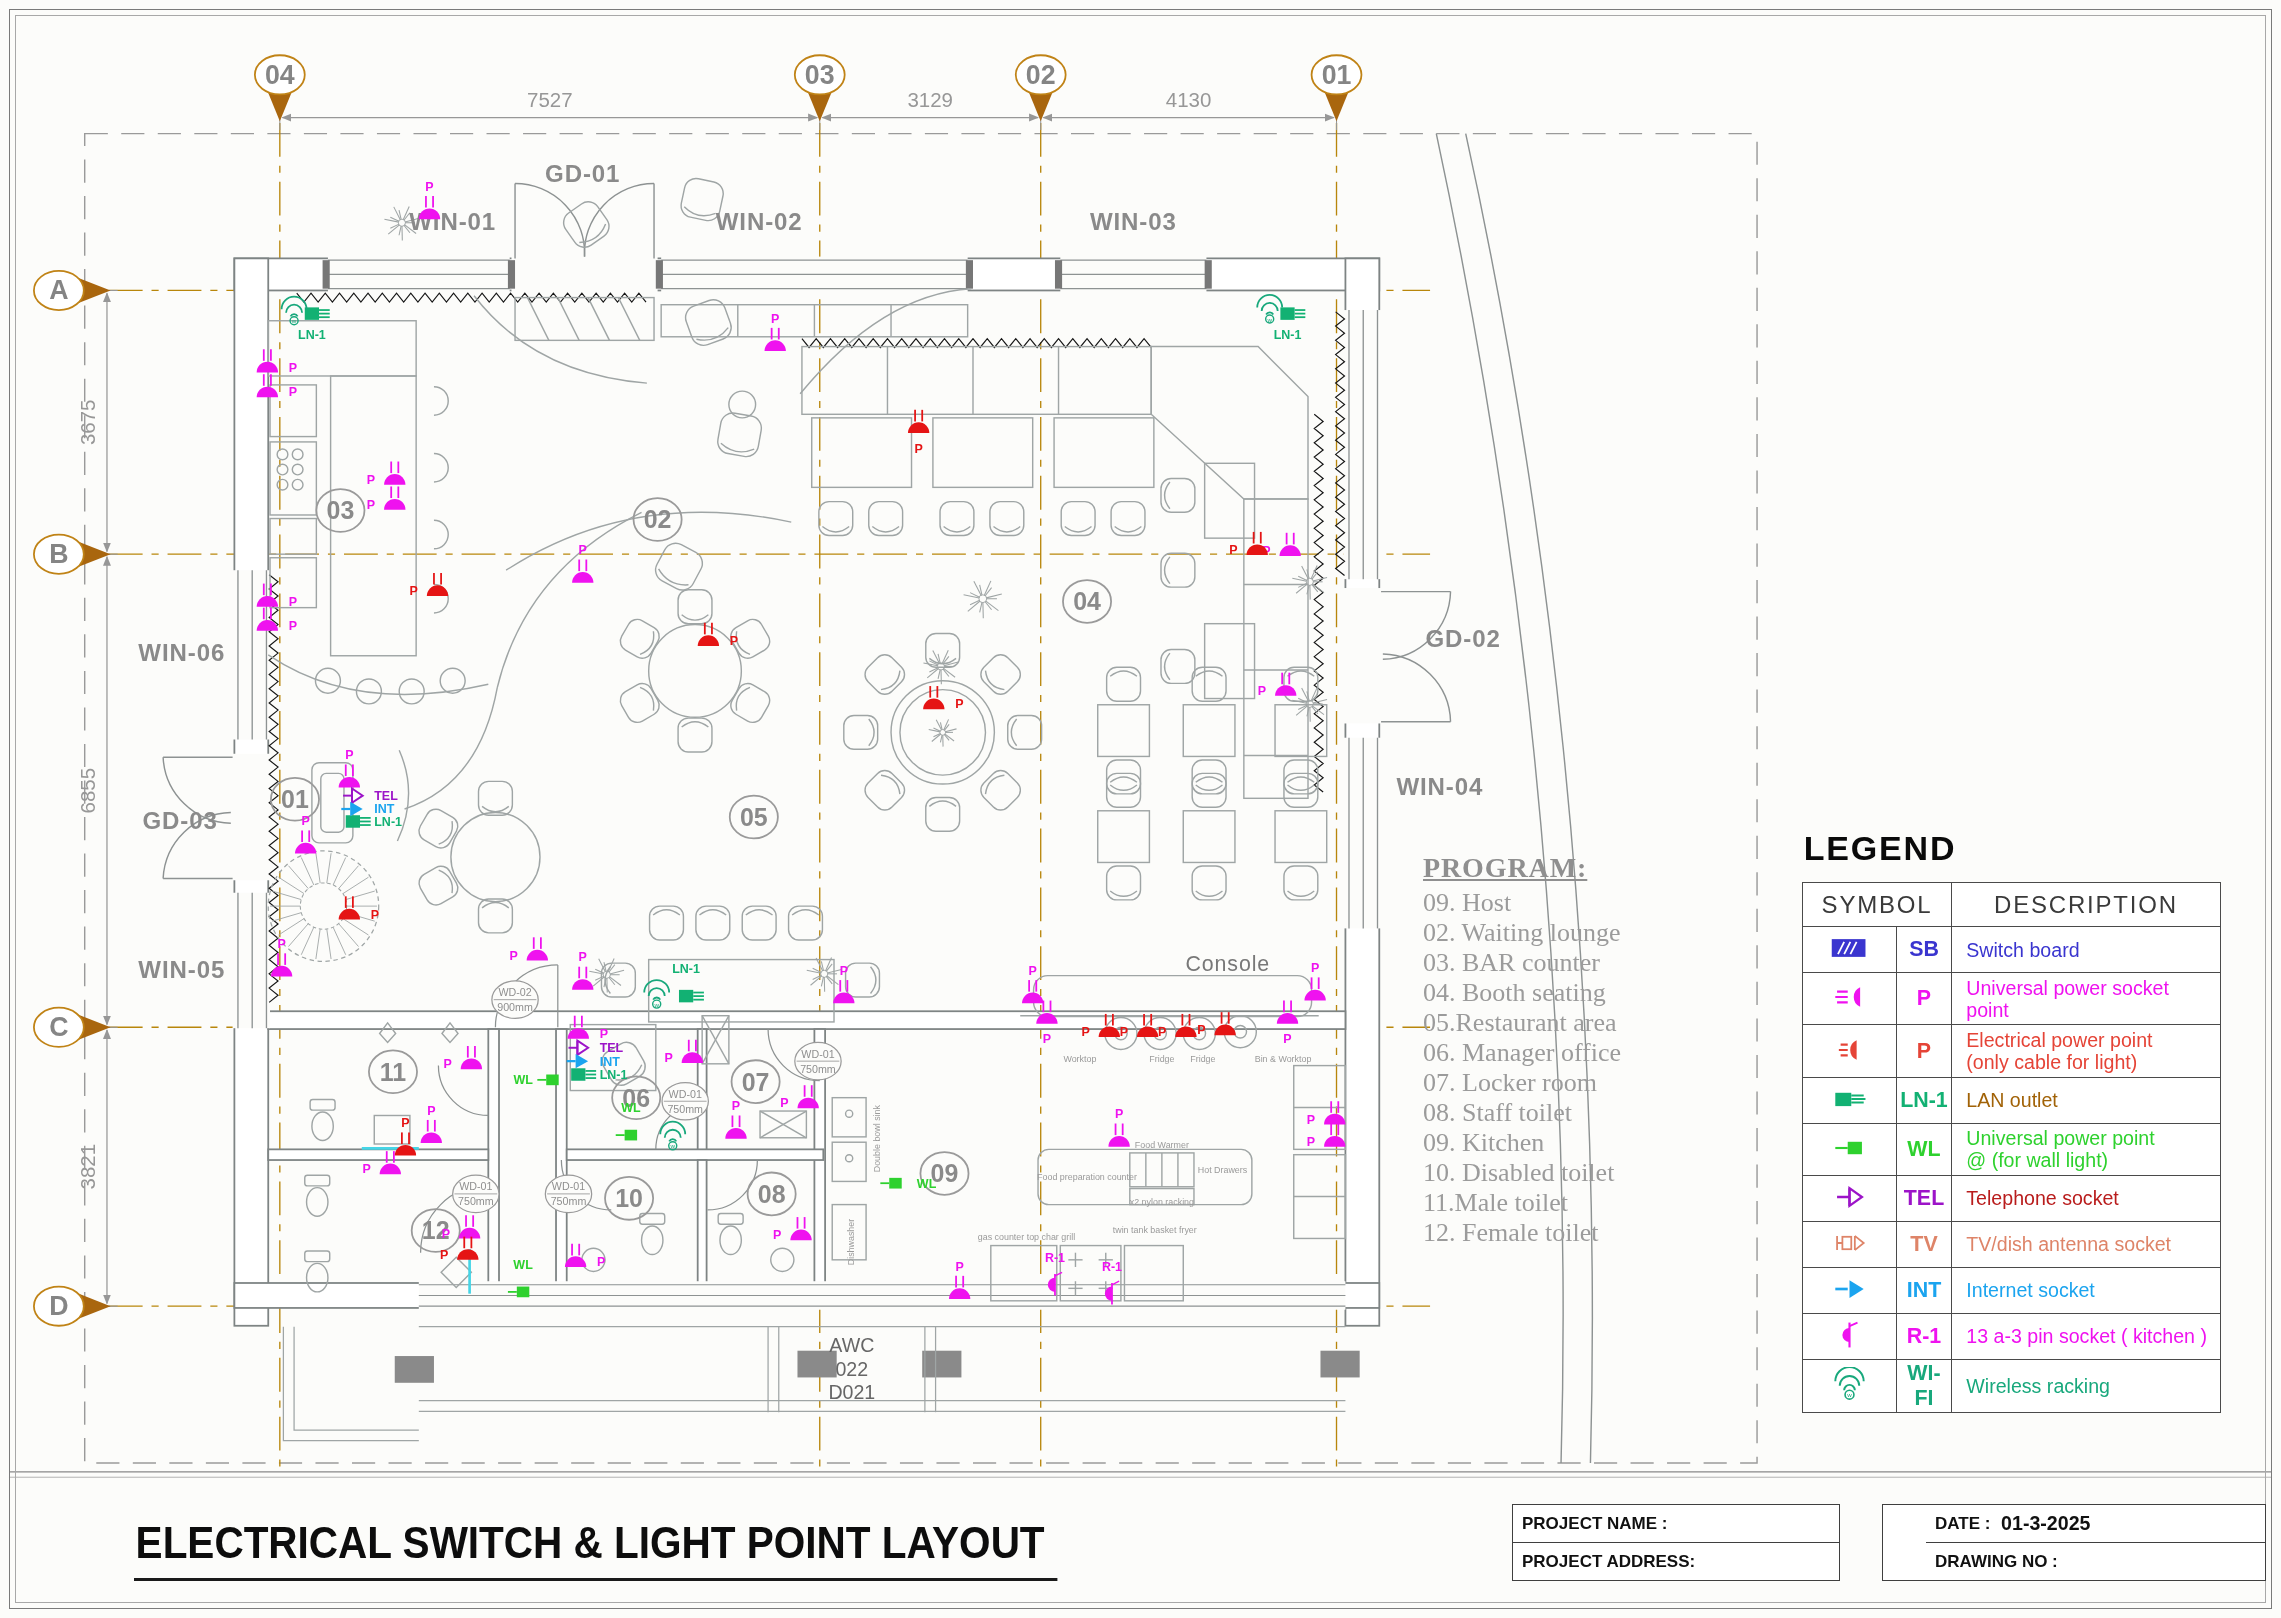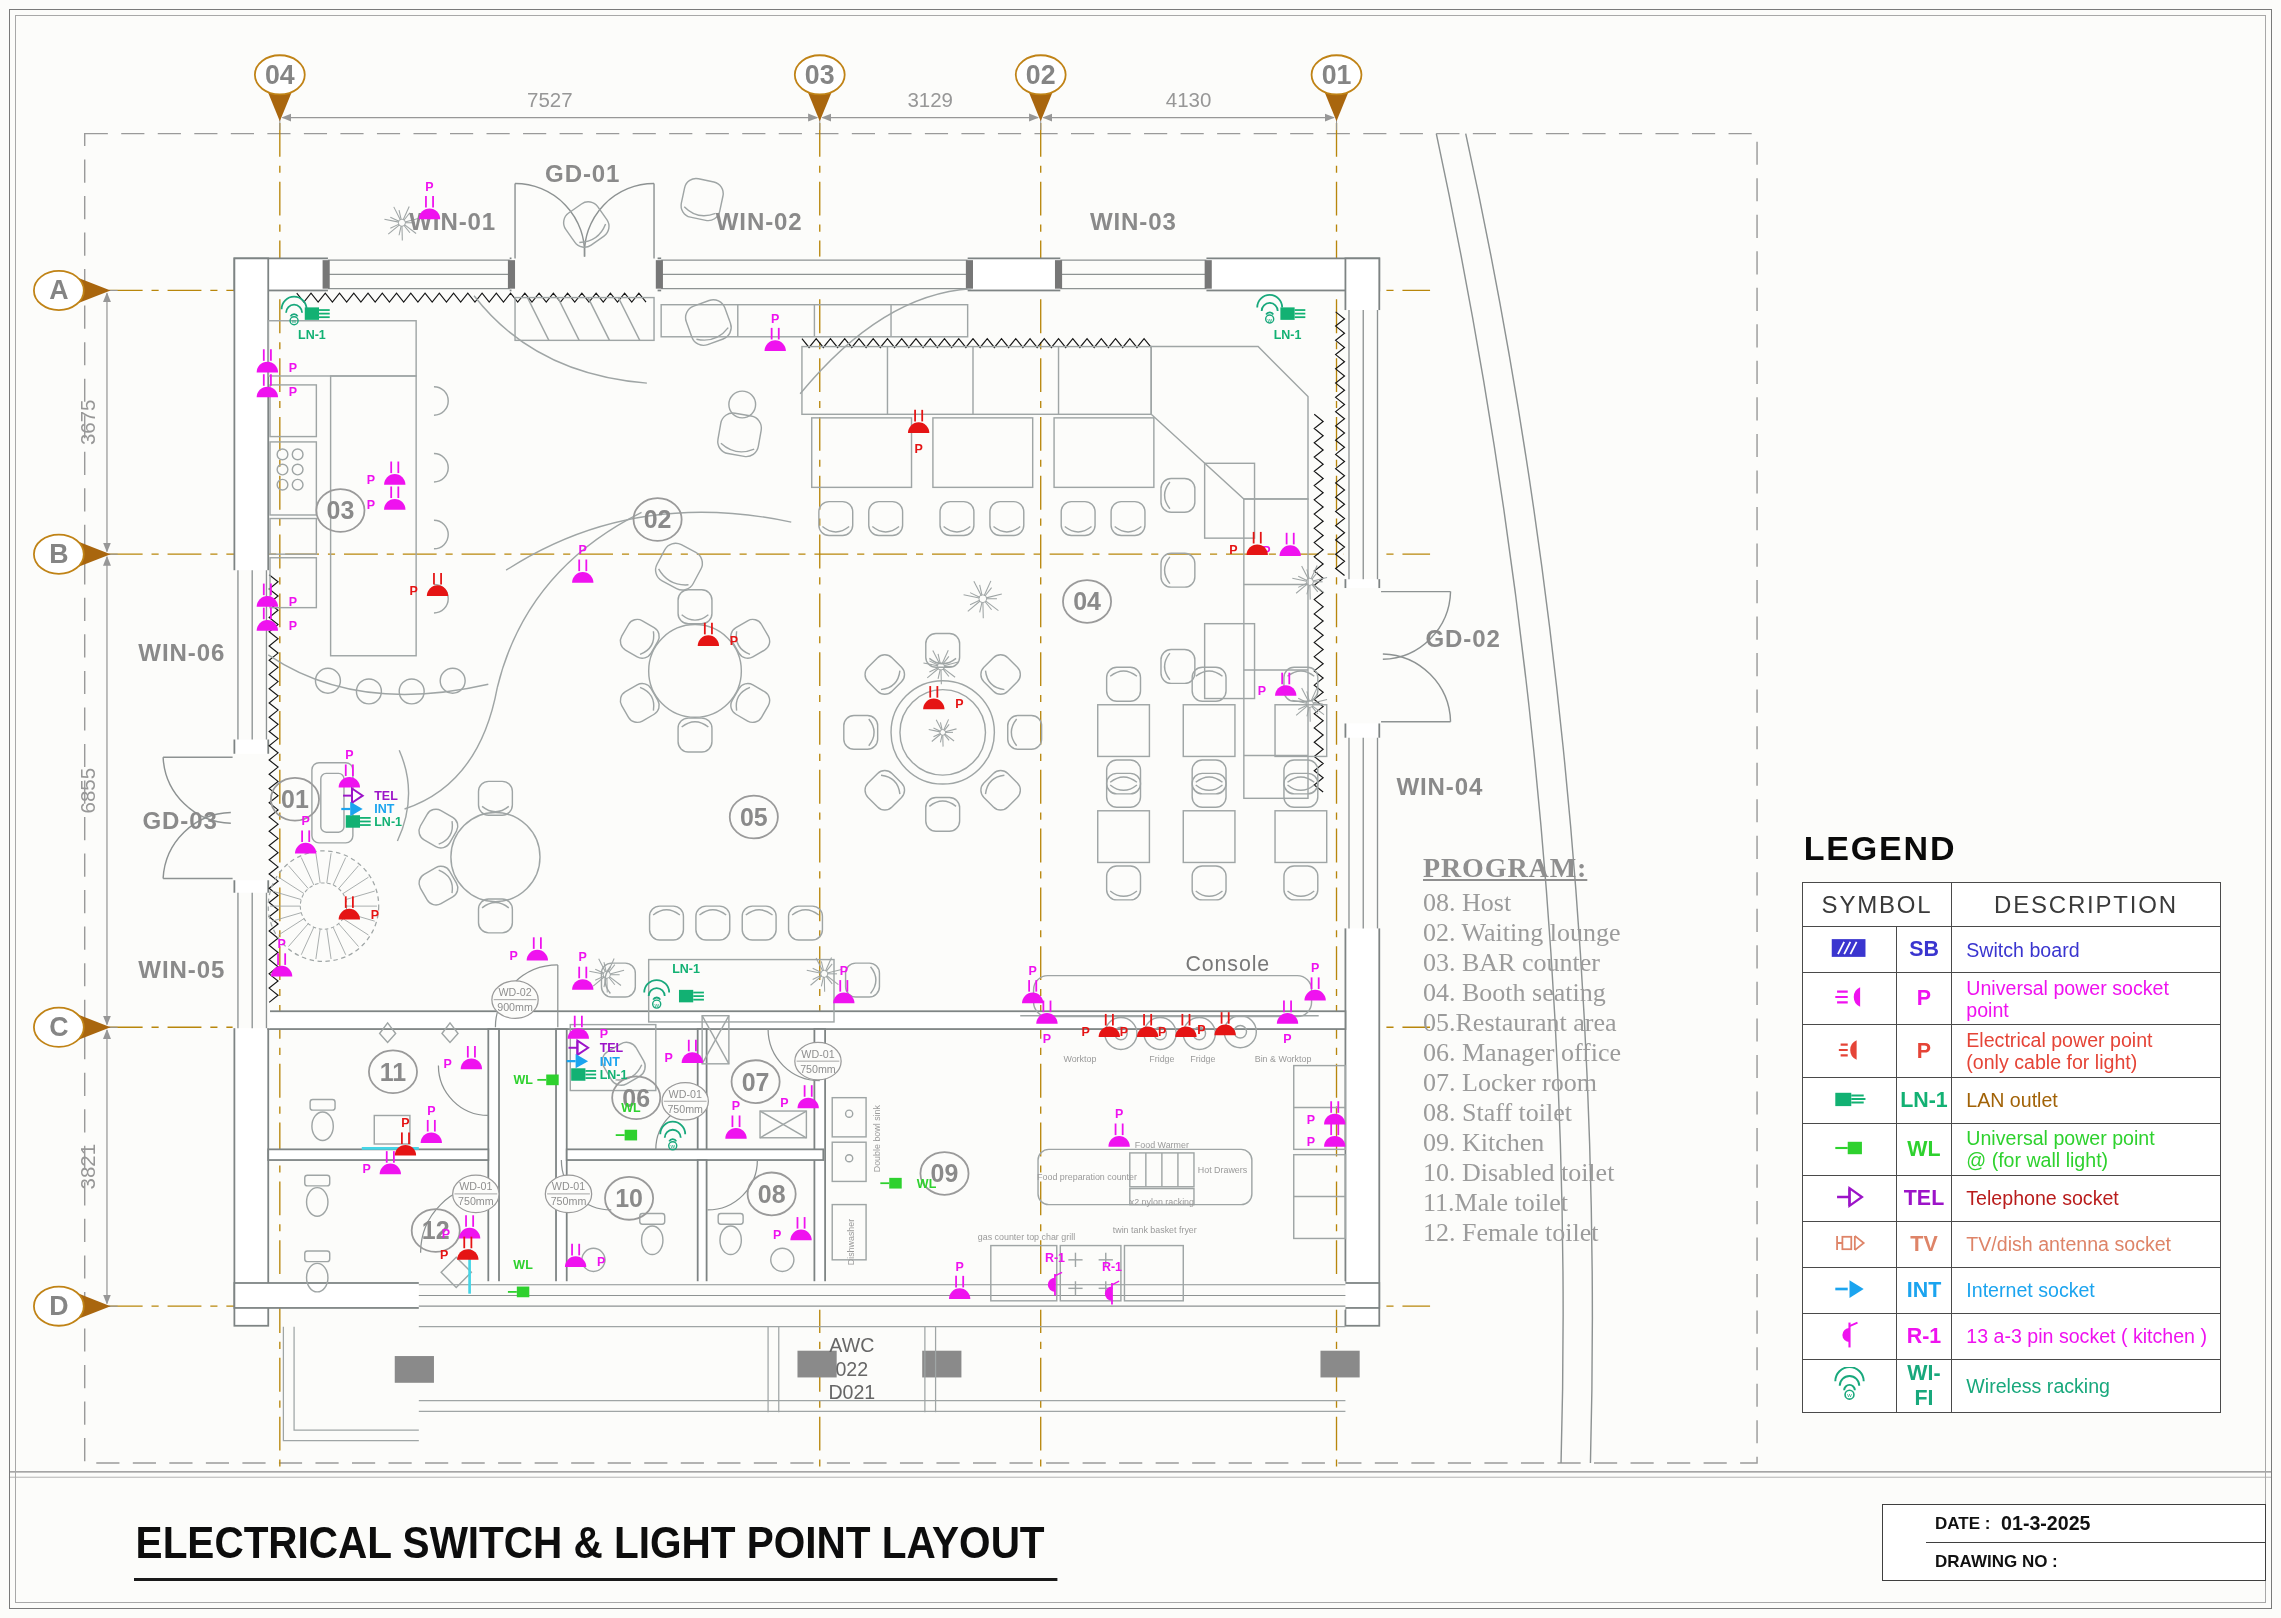--- a/index.html
+++ b/index.html
@@ -1281,37 +1281,45 @@
             <td class="codec" style="color:#18a87c">WI-FI</td>
             <td class="descc" style="color:#18a87c">Wireless racking</td>
           </tr>
         </tbody>
     </table>
   </div>
 
   <div class="program">
     <h3>PROGRAM:</h3>
     <div id="program-items">
-        <div>08. Host</div>
+        <div>09. Host</div>
         <div>02. Waiting lounge</div>
         <div>03. BAR counter</div>
         <div>04. Booth seating</div>
         <div>05.Restaurant area</div>
         <div>06. Manager office</div>
         <div>07. Locker room</div>
         <div>08. Staff toilet</div>
         <div>09. Kitchen</div>
         <div>10. Disabled toilet</div>
         <div>11.Male toilet</div>
         <div>12. Female toilet</div>
       </div>
   </div>
 
   <div class="title">ELECTRICAL SWITCH &amp; LIGHT POINT LAYOUT</div>
 
+  <div class="tb" style="left:1512px;top:1504px;width:326px;">
+    <div class="row">
+      <span>PROJECT NAME :</span>
+    </div>
+    <div class="row">
+      <span>PROJECT ADDRESS:</span>
+    </div>
+  </div>
 
   <div class="tb" style="left:1882px;top:1504px;width:339px;padding-left:43px;">
     <div class="row">
       <span>DATE :</span>
       <span class="val">01-3-2025</span>
     </div>
     <div class="row">
       <span>DRAWING NO :</span>
     </div>
   </div>

